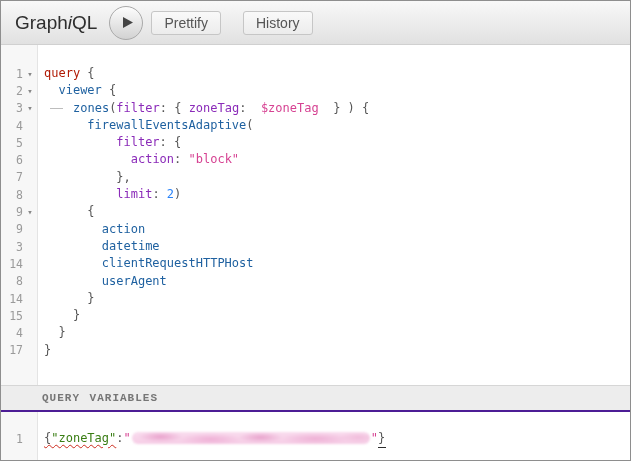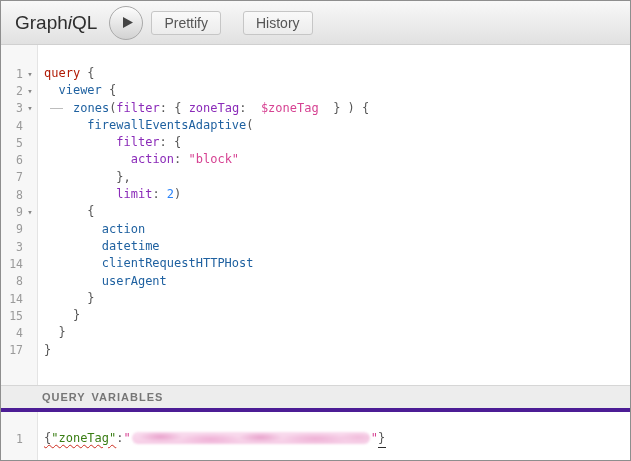--- a/index.html
+++ b/index.html
@@ -80,24 +80,25 @@
   }
   .match { position:relative; display:inline-block; }
   .match::after {
     content:""; position:absolute; left:0; right:-1px; bottom:-1px;
     height:1.5px; background:#2d2d2d;
   }
   
   .var-title {
     height:27px; flex:0 0 27px; box-sizing:border-box;
     background:#ededed;
-    border-top:1px solid #d6d6d6; border-bottom:4px solid #4c1d95;
+    border-top:1px solid #d6d6d6; border-bottom:2px solid #4c1d95;
     display:flex; align-items:center; padding-left:41px;
     font-size:11px; font-weight:bold; letter-spacing:1px; word-spacing:2px;
     color:#767676;
+    font-family:Liberation Mono, monospace;
   }
 </style>
 </head>
 <body>
 
 <div class="app">
 
   <div class="topbar">
     <div class="logo"><span>Graph</span><em>i</em><span>QL</span></div>
 

